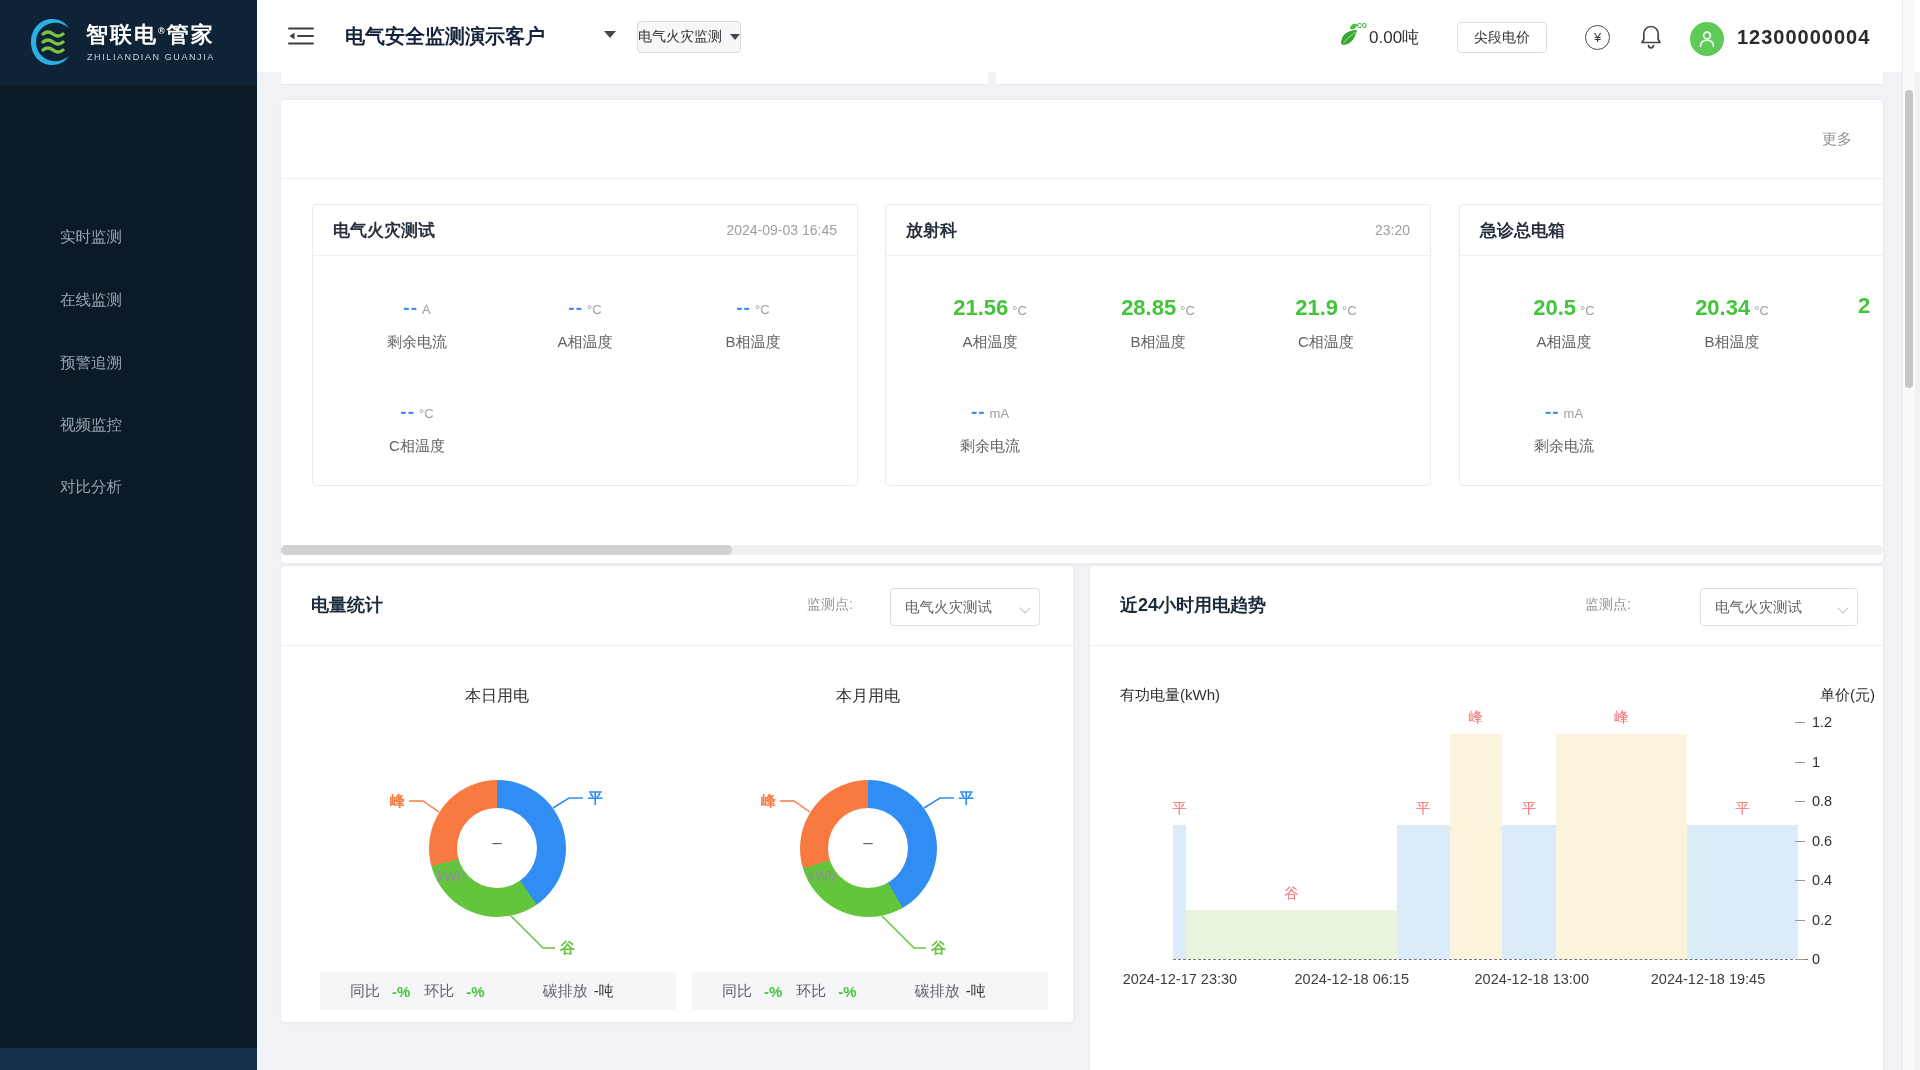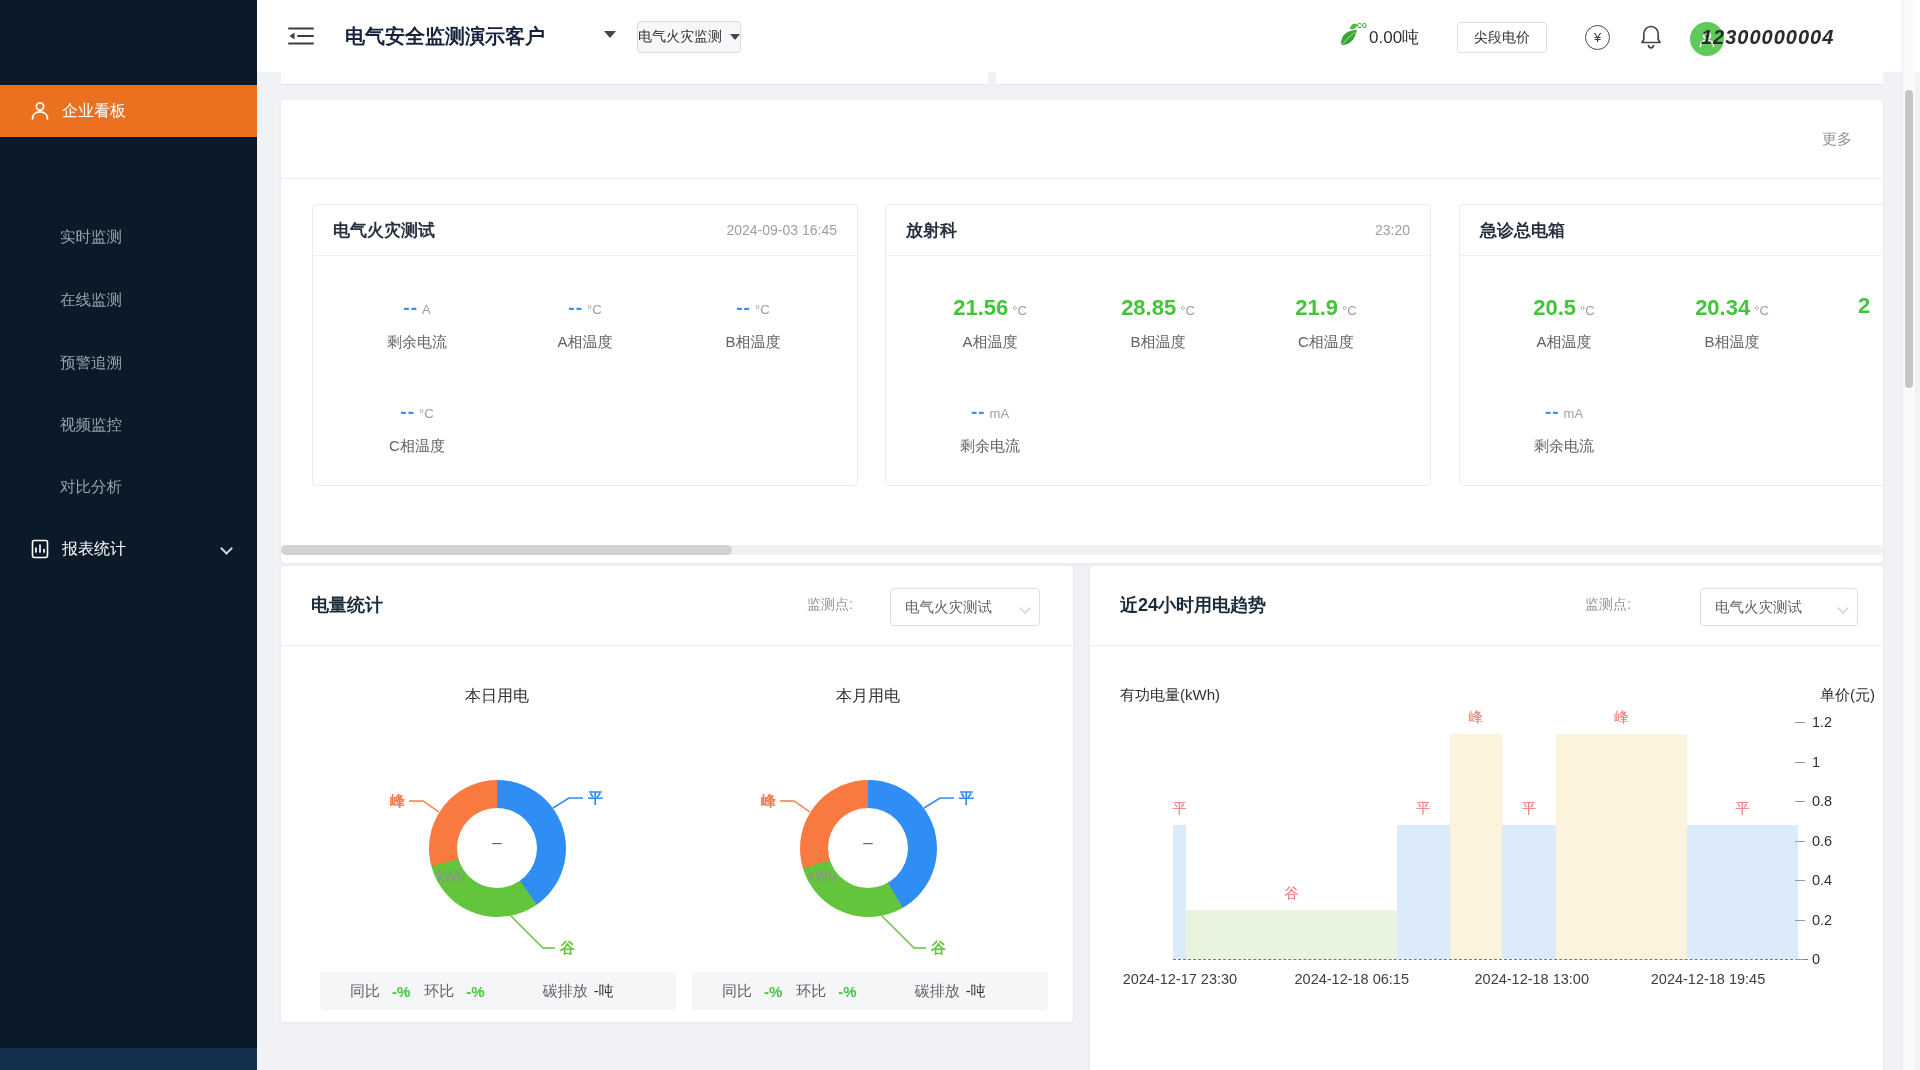--- a/index.html
+++ b/index.html
@@ -31,21 +31,21 @@
   .cust-title { position:absolute; left:88px; top:23px; font-size:20px; font-weight:600; color:#17233d; white-space:nowrap; cursor:pointer; }
   .cust-caret { position:absolute; left:347px; top:31px; width:0; height:0; border-left:6px solid transparent; border-right:6px solid transparent; border-top:7px solid #43464b; cursor:pointer; }
   .sys-pill { position:absolute; left:380px; top:21px; height:32px; padding:0 0; background:#f6f7f9; border:1px solid #d9dce2; border-radius:4px; display:flex; align-items:center; font-size:14px; color:#303133; cursor:pointer; white-space:nowrap; }
   .sys-pill .pill-caret { margin-left:8px; width:0; height:0; border-left:5px solid transparent; border-right:5px solid transparent; border-top:6px solid #43464b; }
   .leaf-wrap { position:absolute; left:1080px; top:20px; width:30px; height:30px; }
   .carbon-txt { position:absolute; left:1112px; top:26px; font-size:17px; color:#303133; white-space:nowrap; }
   .price-pill { position:absolute; left:1200px; top:22px; width:90px; height:31px; border:1px solid #dcdfe6; border-radius:4px; background:#fff; display:flex; align-items:center; justify-content:center; font-size:14px; color:#303133; cursor:pointer; }
   .yuan-circle { position:absolute; left:1328px; top:25px; width:25px; height:25px; border:1.6px solid #4c4c4c; border-radius:50%; display:flex; align-items:center; justify-content:center; font-size:13px; color:#3c3c3c; cursor:pointer; }
   .bell-wrap { position:absolute; left:1382px; top:24px; cursor:pointer; }
   .avatar { position:absolute; left:1433px; top:22px; width:34px; height:34px; border-radius:50%; background:var(--avatar-green); display:flex; align-items:center; justify-content:center; cursor:pointer; }
-  .phone { position:absolute; left:1444px; top:26px; font-size:20px; font-weight:600; color:#2b2b2b; letter-spacing:1px; white-space:nowrap;font-style:italic; }
+  .phone { position:absolute; left:1480px; top:26px; font-size:20px; font-weight:600; color:#2b2b2b; letter-spacing:1px; white-space:nowrap; }
 
   
   .strip { position:absolute; height:13px; top:72px; background:#ffffff; border-bottom:1px solid #e4e7ed; }
   .card { position:absolute; background:#ffffff; border-radius:4px; box-shadow:0 1px 4px rgba(0,0,0,0.05); }
   .card-head-title { position:absolute; left:30px; top:0; height:78px; display:flex; align-items:center; font-size:18px; font-weight:bold; color:#1c2b3a; white-space:nowrap; }
   .card-divider { position:absolute; left:0; width:100%; height:1px; background:#ecf0f4; }
   .more-link { position:absolute; right:31px; top:0; height:78px; display:flex; align-items:center; font-size:15px; color:#8f9399; cursor:pointer; }
 
   .monitor-card { left:281px; top:100px; width:1602px; height:463px; }
   .devices-viewport { position:absolute; left:0; top:104px; width:1602px; height:282px; overflow:hidden; }
@@ -91,50 +91,43 @@
   .ytick-lab { position:absolute; left:722px; transform:translateY(-50%); font-size:14.5px; color:#303133; }
   .xtick-lab { position:absolute; top:405px; transform:translateX(-50%); font-size:14.5px; color:#3d3d3d; white-space:nowrap; }
 
   .v-scroll-track { position:absolute; left:1902px; top:0; width:13px; height:1070px; background:#fafafa; border-left:1px solid #ebebeb; z-index:10; }
   .v-scroll-thumb { position:absolute; left:2px; top:90px; width:8px; height:298px; border-radius:4px; background:#c5c5c5; cursor:pointer; }
 </style>
 </head>
 <body>
 
 <aside class="sidebar">
-
-  <div class="menu-item mi-kanban">
-    <span class="mi-icon">
-      <svg width="18" height="20" viewBox="0 0 18 20">
-          <circle cx="9" cy="5.5" r="3.6" fill="none" stroke="#fff" stroke-width="1.7"></circle>
-          <path d="M1.5 18 C1.5 13 5 10.8 9 10.8 C13 10.8 16.5 13 16.5 18" fill="none" stroke="#fff" stroke-width="1.7" stroke-linecap="round"></path>
-        </svg>
+  <div class="logo-block">
+    <span class="logo-icon">
+      <svg width="52" height="52" viewBox="0 0 52 52">
+        <path d="M26 3 C14 3 5 13 5 26 C5 39 14 49 26 49 C33 49 39 46 43 40 C38 44 32 46 26 45 C16 43 10 35 10 26 C10 17 16 9 26 7 C32 6 38 8 43 12 C39 6 33 3 26 3 Z" fill="#2ab1e3"></path>
+        <path d="M17 18 q5 -4 10 0 q5 4 10 0" stroke="#7dc242" stroke-width="3.4" fill="none" stroke-linecap="round"></path>
+        <path d="M17 26 q5 -4 10 0 q5 4 10 0" stroke="#7dc242" stroke-width="3.4" fill="none" stroke-linecap="round"></path>
+        <path d="M17 34 q5 -4 10 0 q5 4 10 0" stroke="#7dc242" stroke-width="3.4" fill="none" stroke-linecap="round"></path>
+      </svg>
     </span>
-    <span class="mi-label">企业看板</span>
+    <span class="logo-title"><span>智联电</span><sup>®</sup><span>管家</span></span>
+    <span class="logo-sub">ZHILIANDIAN GUANJIA</span>
   </div>
+
 
 
   <div id="submenu-host">
       <div class="submenu-item" style="top: 237px;">实时监测</div>
       <div class="submenu-item" style="top: 300px;">在线监测</div>
       <div class="submenu-item" style="top: 363px;">预警追溯</div>
       <div class="submenu-item" style="top: 425px;">视频监控</div>
       <div class="submenu-item" style="top: 487px;">对比分析</div>
     </div>
 
-  <div class="menu-item mi-report">
-    <span class="mi-icon">
-      <svg width="18" height="20" viewBox="0 0 18 20">
-          <rect x="1.5" y="1.5" width="15" height="17" rx="2" fill="none" stroke="#fff" stroke-width="1.6"></rect>
-          <path d="M5 13 L5 9 M9 13 L9 6 M13 13 L13 10.5" stroke="#fff" stroke-width="1.7" stroke-linecap="round"></path>
-        </svg>
-    </span>
-    <span class="mi-label">报表统计</span>
-    <span class="chev down"></span>
-  </div>
 
   <div class="sidebar-bottom"></div>
 </aside>
 
 <header class="topbar">
   <span class="collapse-btn">
     <svg width="26" height="22" viewBox="0 0 26 22">
         <path d="M1 3.5 H25 M10 11 H25 M1 18.5 H25" stroke="#3c3f45" stroke-width="2" stroke-linecap="round"></path>
         <path d="M6.5 7.5 L1.5 11 L6.5 14.5 Z" fill="#3c3f45"></path>
       </svg>

